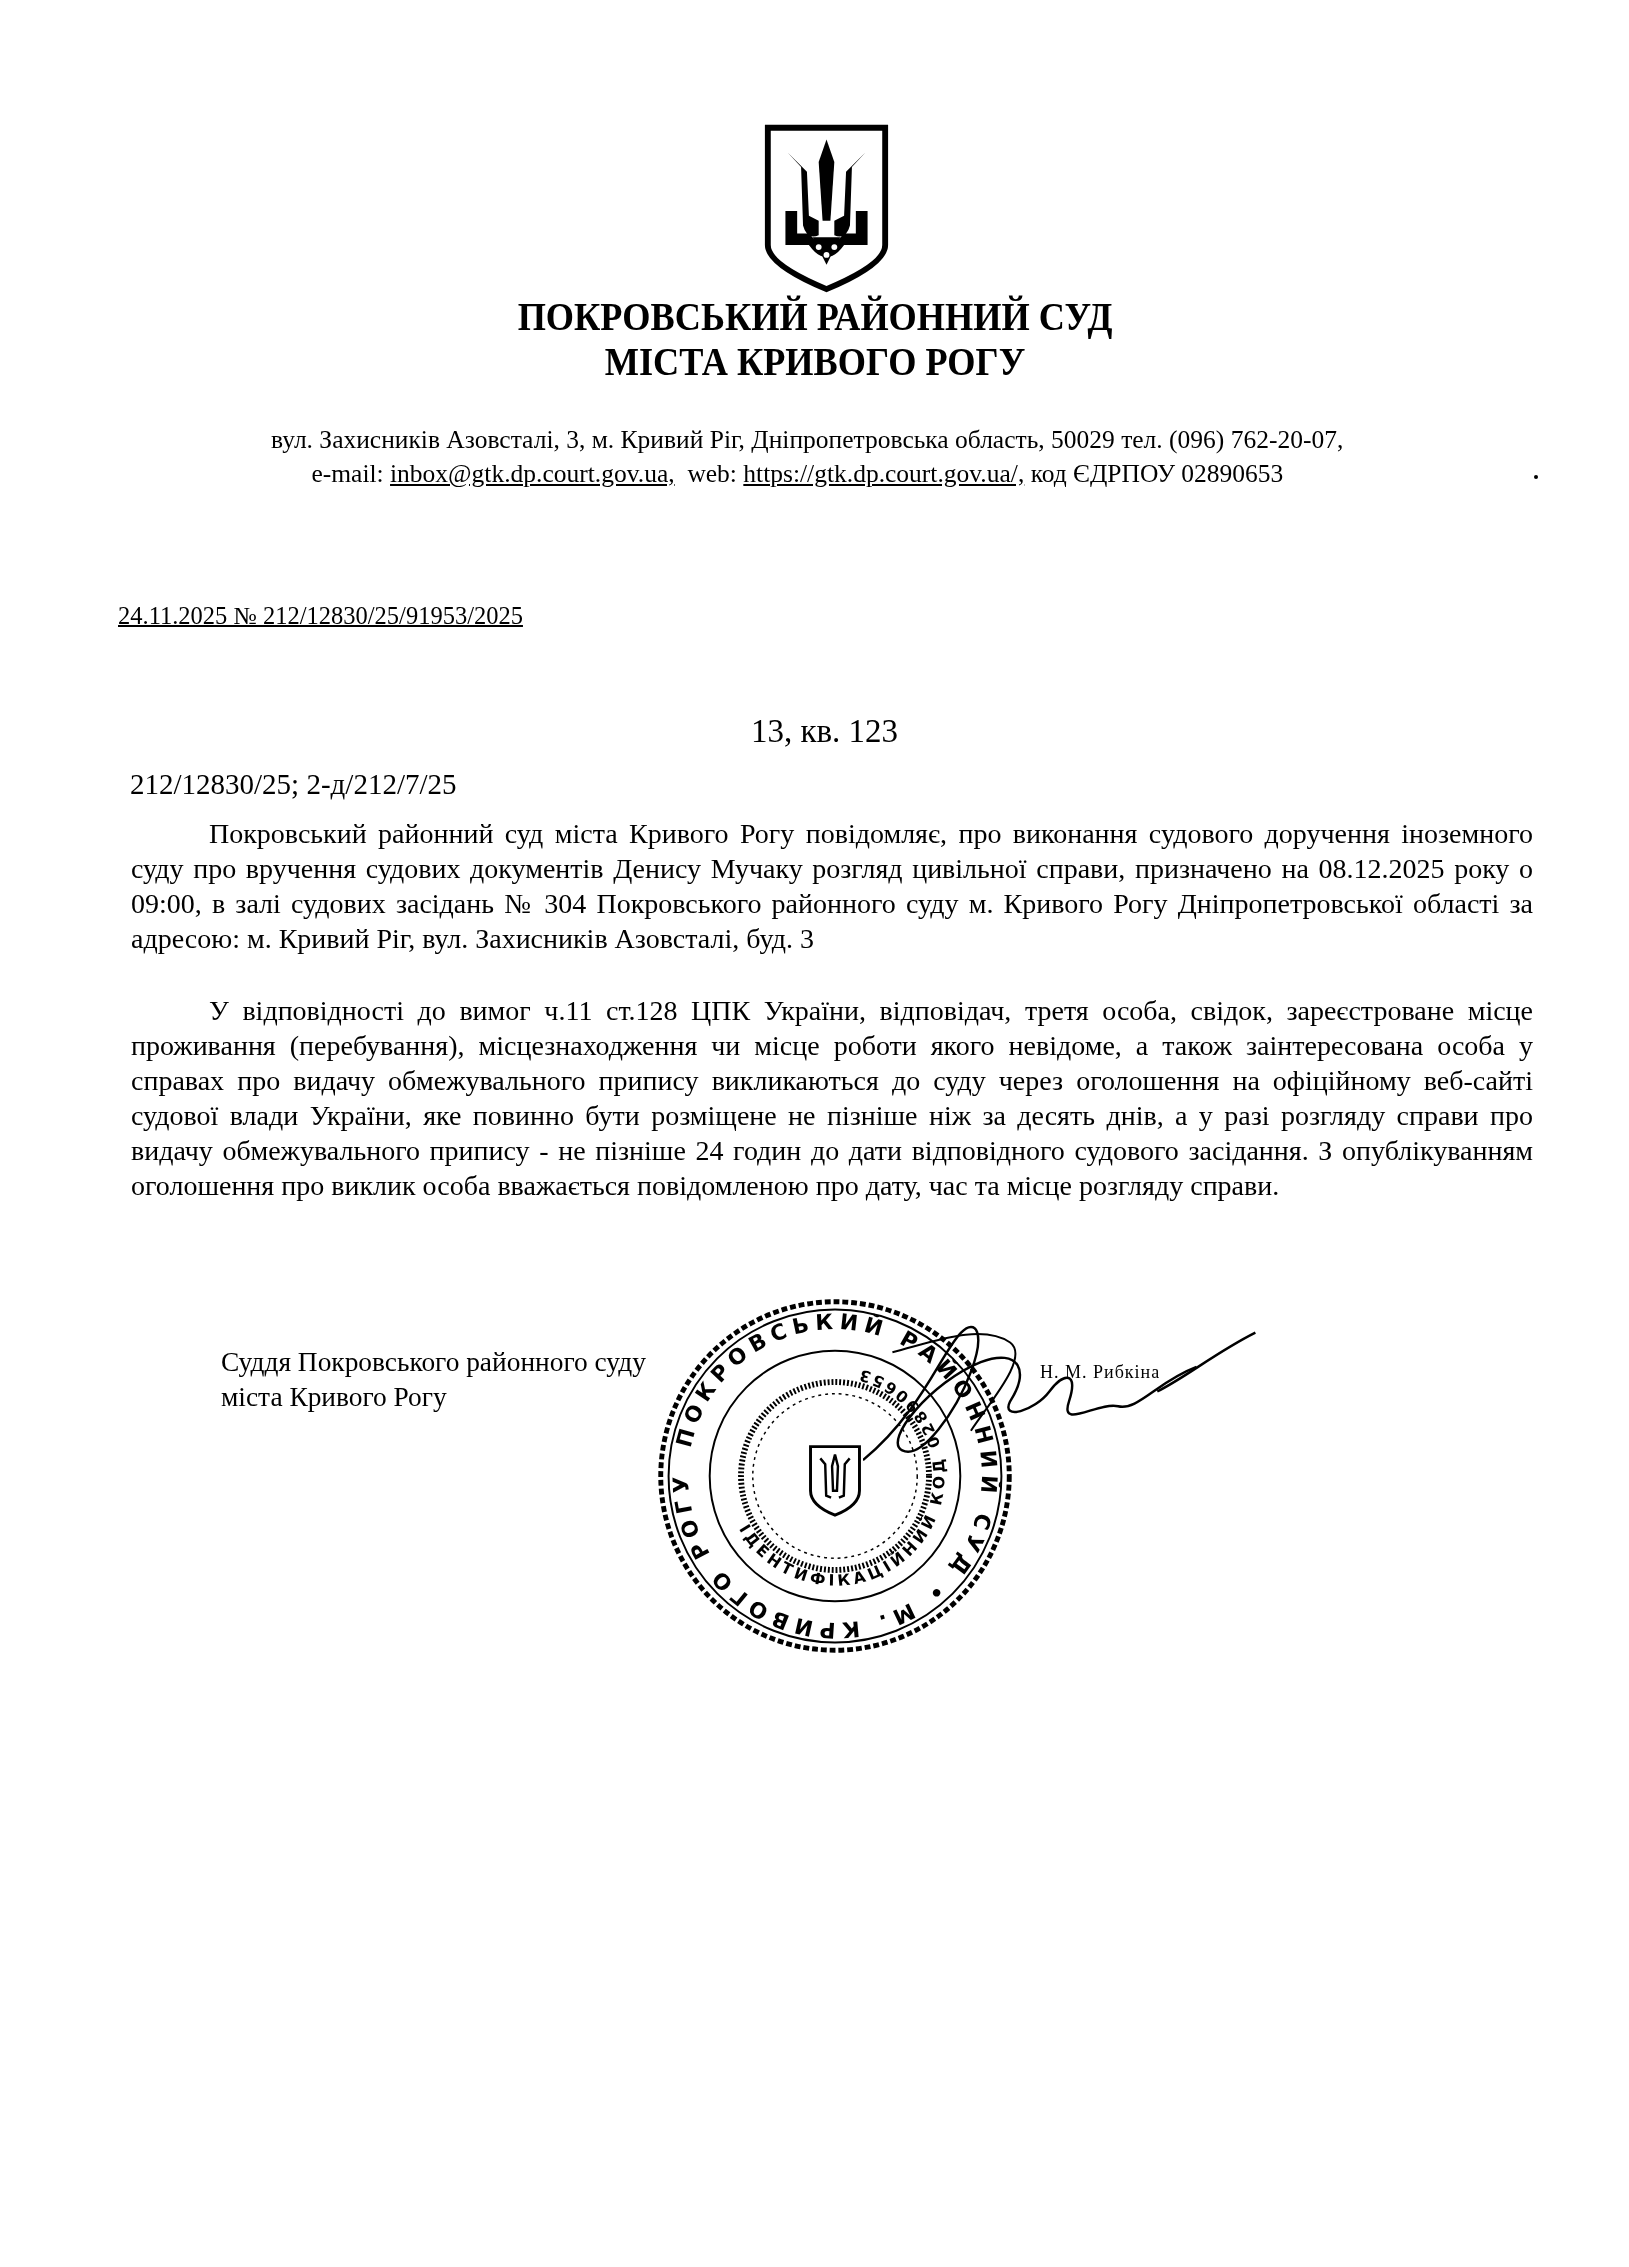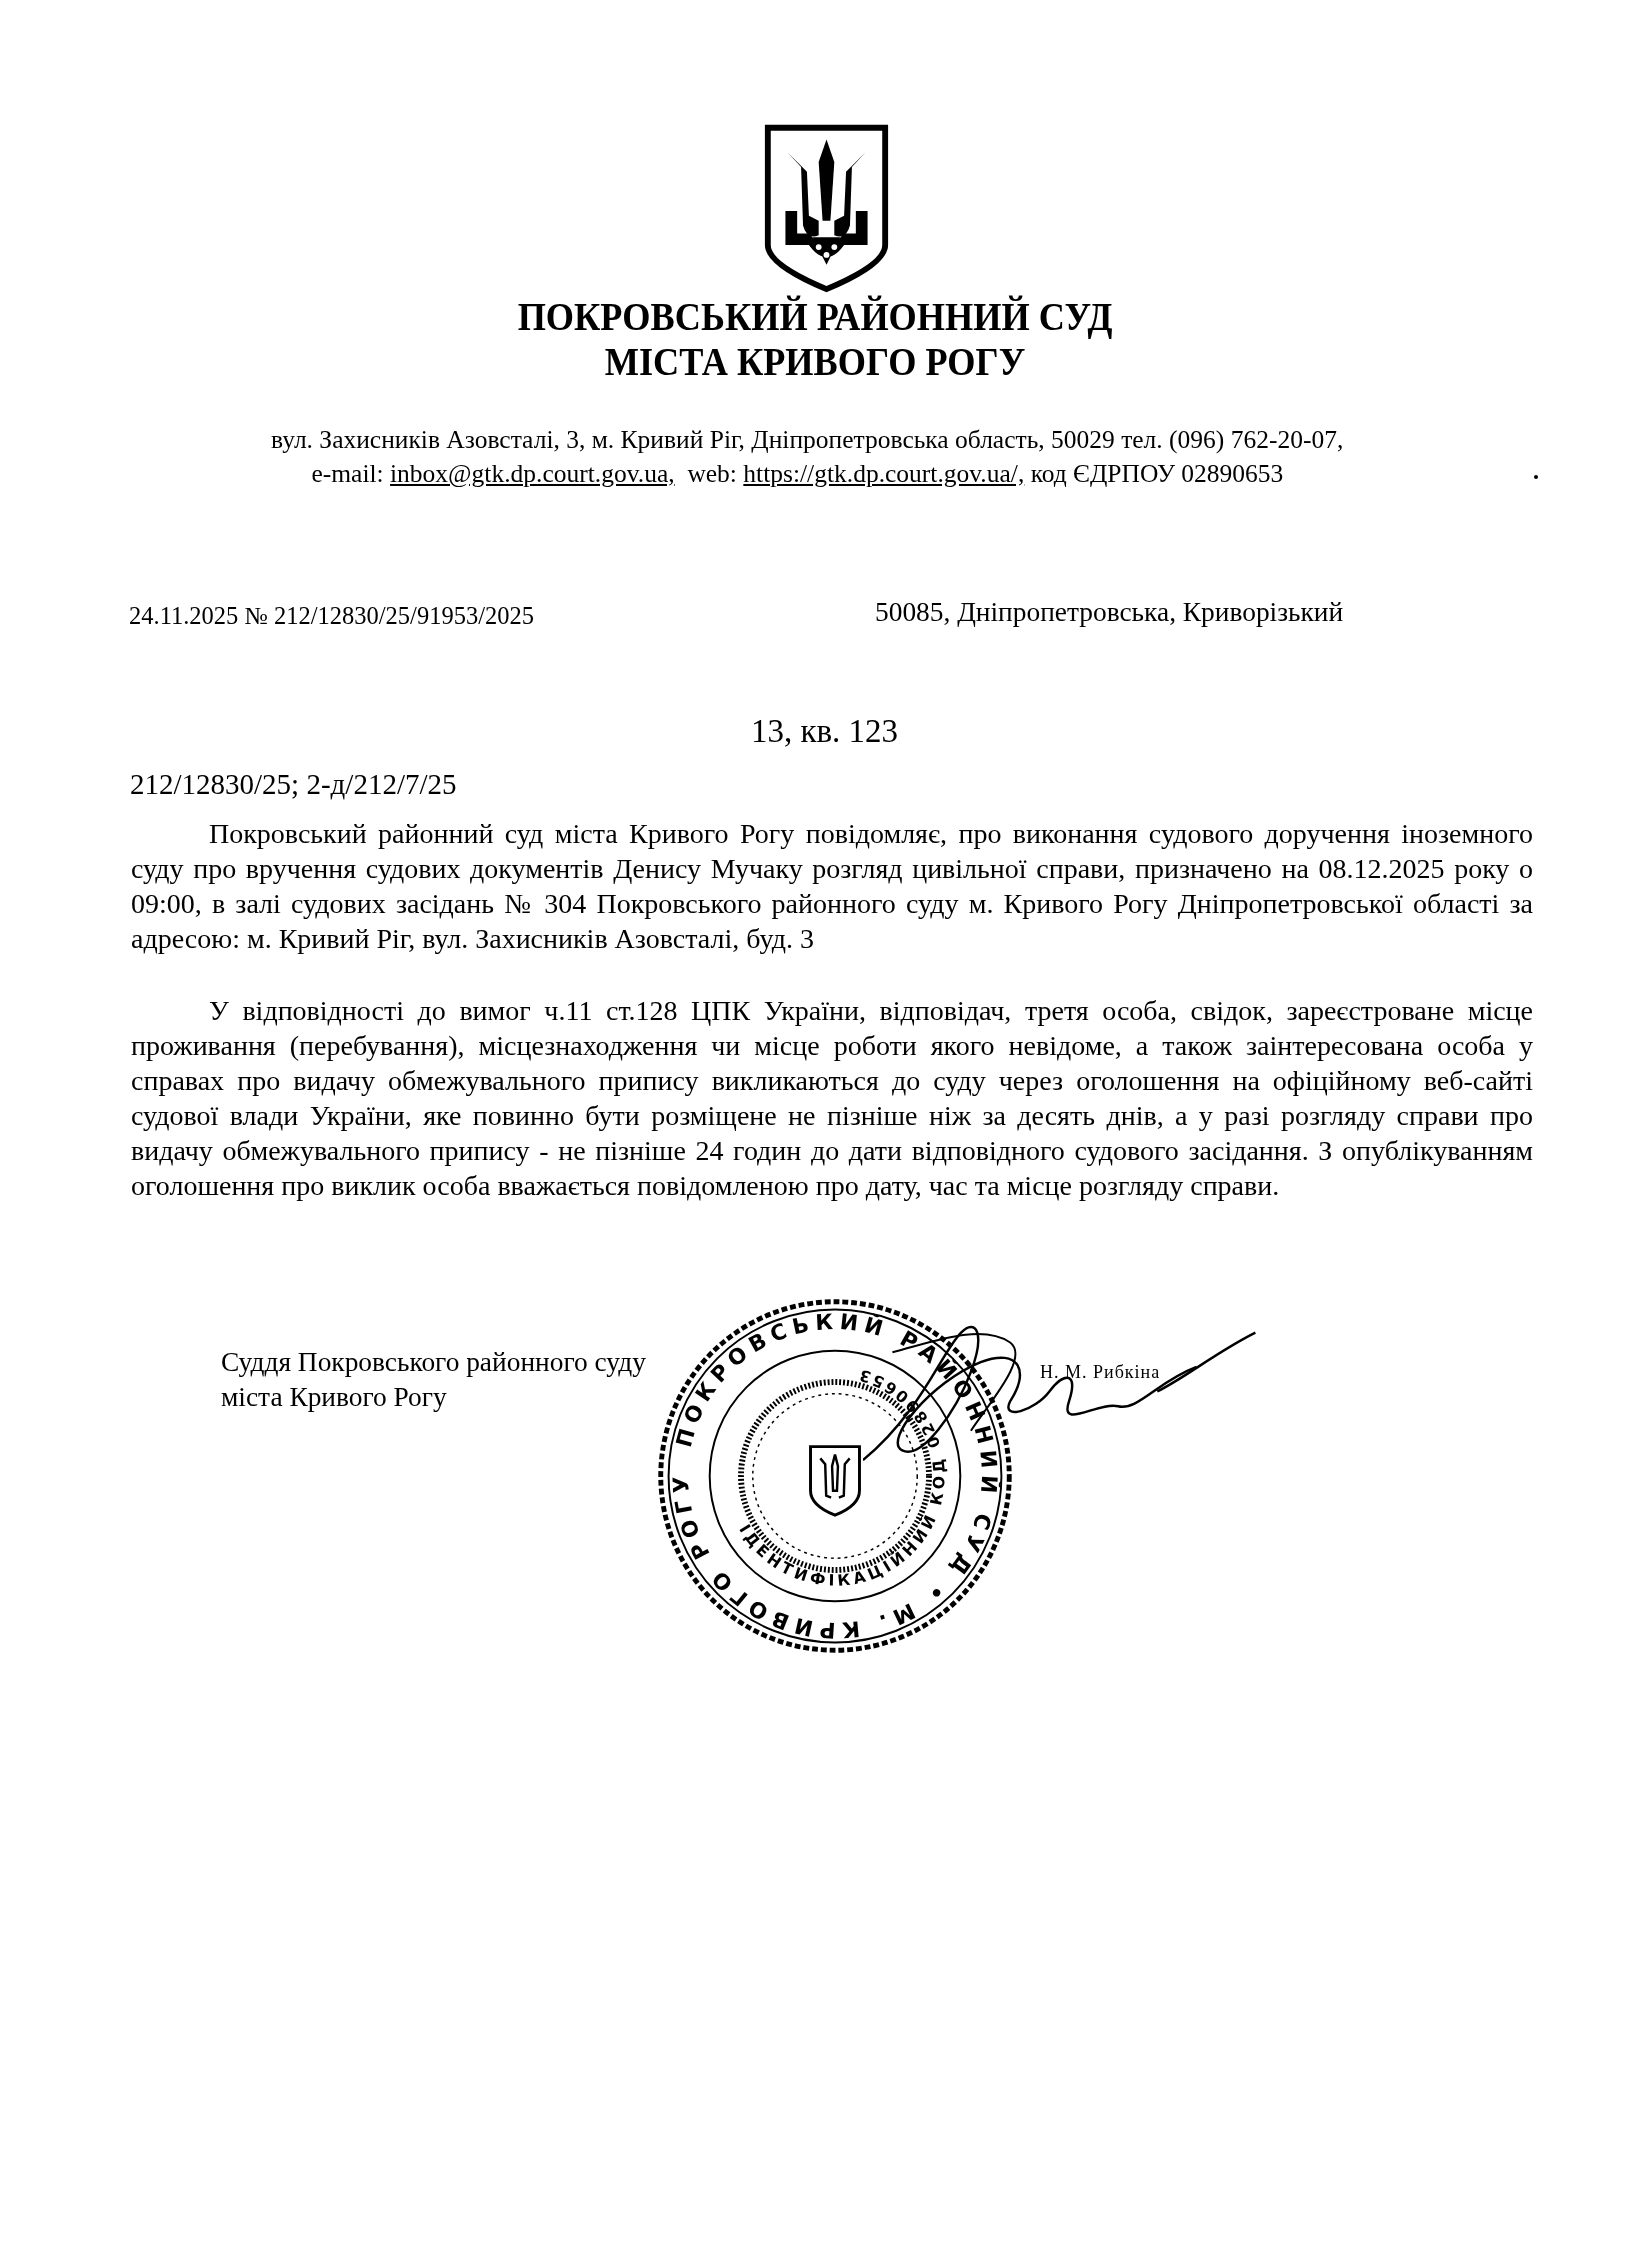--- a/index.html
+++ b/index.html
@@ -8,21 +8,21 @@
     font-family: "Liberation Serif", "DejaVu Serif", serif; color: #000;
   }
   .abs { position: absolute; }
   .emblem { left: 758px; top: 118px; width: 137px; height: 176px; }
   .court-name {
     left: 0; width: 1630px; text-align: center; font-weight: bold;
     font-size: 39px; line-height: 45px; letter-spacing: 0px; transform: scaleX(0.93);
   }
   .contacts { left: 0; width: 1630px; text-align: center; font-size: 25.5px; line-height: 33px; }
   .contacts u { text-decoration: underline; }
-  .outgoing { left: 129px; top: 602px; font-size: 24.5px; text-decoration-thickness: 2px; }
+  .outgoing { left: 118px; top: 602px; font-size: 24.5px; text-decoration: underline; text-decoration-thickness: 2px; }
   .recipient { left: 875px; top: 593px; font-size: 27.4px; line-height: 39px; }
   .recipient-cont { left: 751px; top: 713px; font-size: 33px; }
   .case-ref { left: 130px; top: 768px; font-size: 29px; }
   .para {
     left: 131px; width: 1402px; font-size: 28px; line-height: 35px;
     text-align: justify; text-indent: 78px;
   }
   .sign-title { left: 221px; top: 1333px; font-size: 27.4px; line-height: 35px; margin-top: 12px; }
   .sign-name { left: 1040px; top: 1362px; font-size: 18px; letter-spacing: 1px; }
   .stamp { left: 649px; top: 1290px; width: 372px; height: 372px; }
@@ -53,21 +53,20 @@
   <u>inbox@gtk.dp.court.gov.ua,</u>
   &nbsp;<span>web:</span>
   <u>https://gtk.dp.court.gov.ua/,</u>
   <span>код ЄДРПОУ 02890653</span>
 </div>
 <div class="abs dot-mark"></div>
 
 <div class="abs outgoing">24.11.2025 № 212/12830/25/91953/2025</div>
 
 <div class="abs recipient">
-  <div>50085,  Дніпропетровська,  Криворізький</div>
 </div>
 <div class="abs recipient-cont">13, кв. 123</div>
 
 <div class="abs case-ref">212/12830/25; 2-д/212/7/25</div>
 
 <div class="abs para" style="top:816px;">Покровський районний суд міста Кривого Рогу  повідомляє, про виконання судового доручення іноземного суду про вручення судових документів Денису Мучаку розгляд цивільної справи, призначено на 08.12.2025 року о 09:00, в залі судових засідань № 304 Покровського районного суду м. Кривого Рогу Дніпропетровської області за адресою: м. Кривий Ріг, вул. Захисників Азовсталі, буд. 3</div>
 <div class="abs para" style="top:993px;">У відповідності до вимог ч.11 ст.128 ЦПК України, відповідач, третя особа, свідок, зареєстроване місце проживання (перебування), місцезнаходження чи місце роботи якого невідоме, а також заінтересована особа у справах про видачу обмежувального припису викликаються до суду через оголошення на офіційному веб-сайті судової влади України, яке повинно бути розміщене не пізніше ніж за десять днів, а у разі розгляду справи про видачу обмежувального припису - не пізніше 24 годин до дати відповідного судового засідання. З опублікуванням оголошення про виклик особа вважається повідомленою про дату, час та місце розгляду справи.</div>
 
 <div class="abs sign-title">
   <div>Суддя  Покровського районного суду</div>

